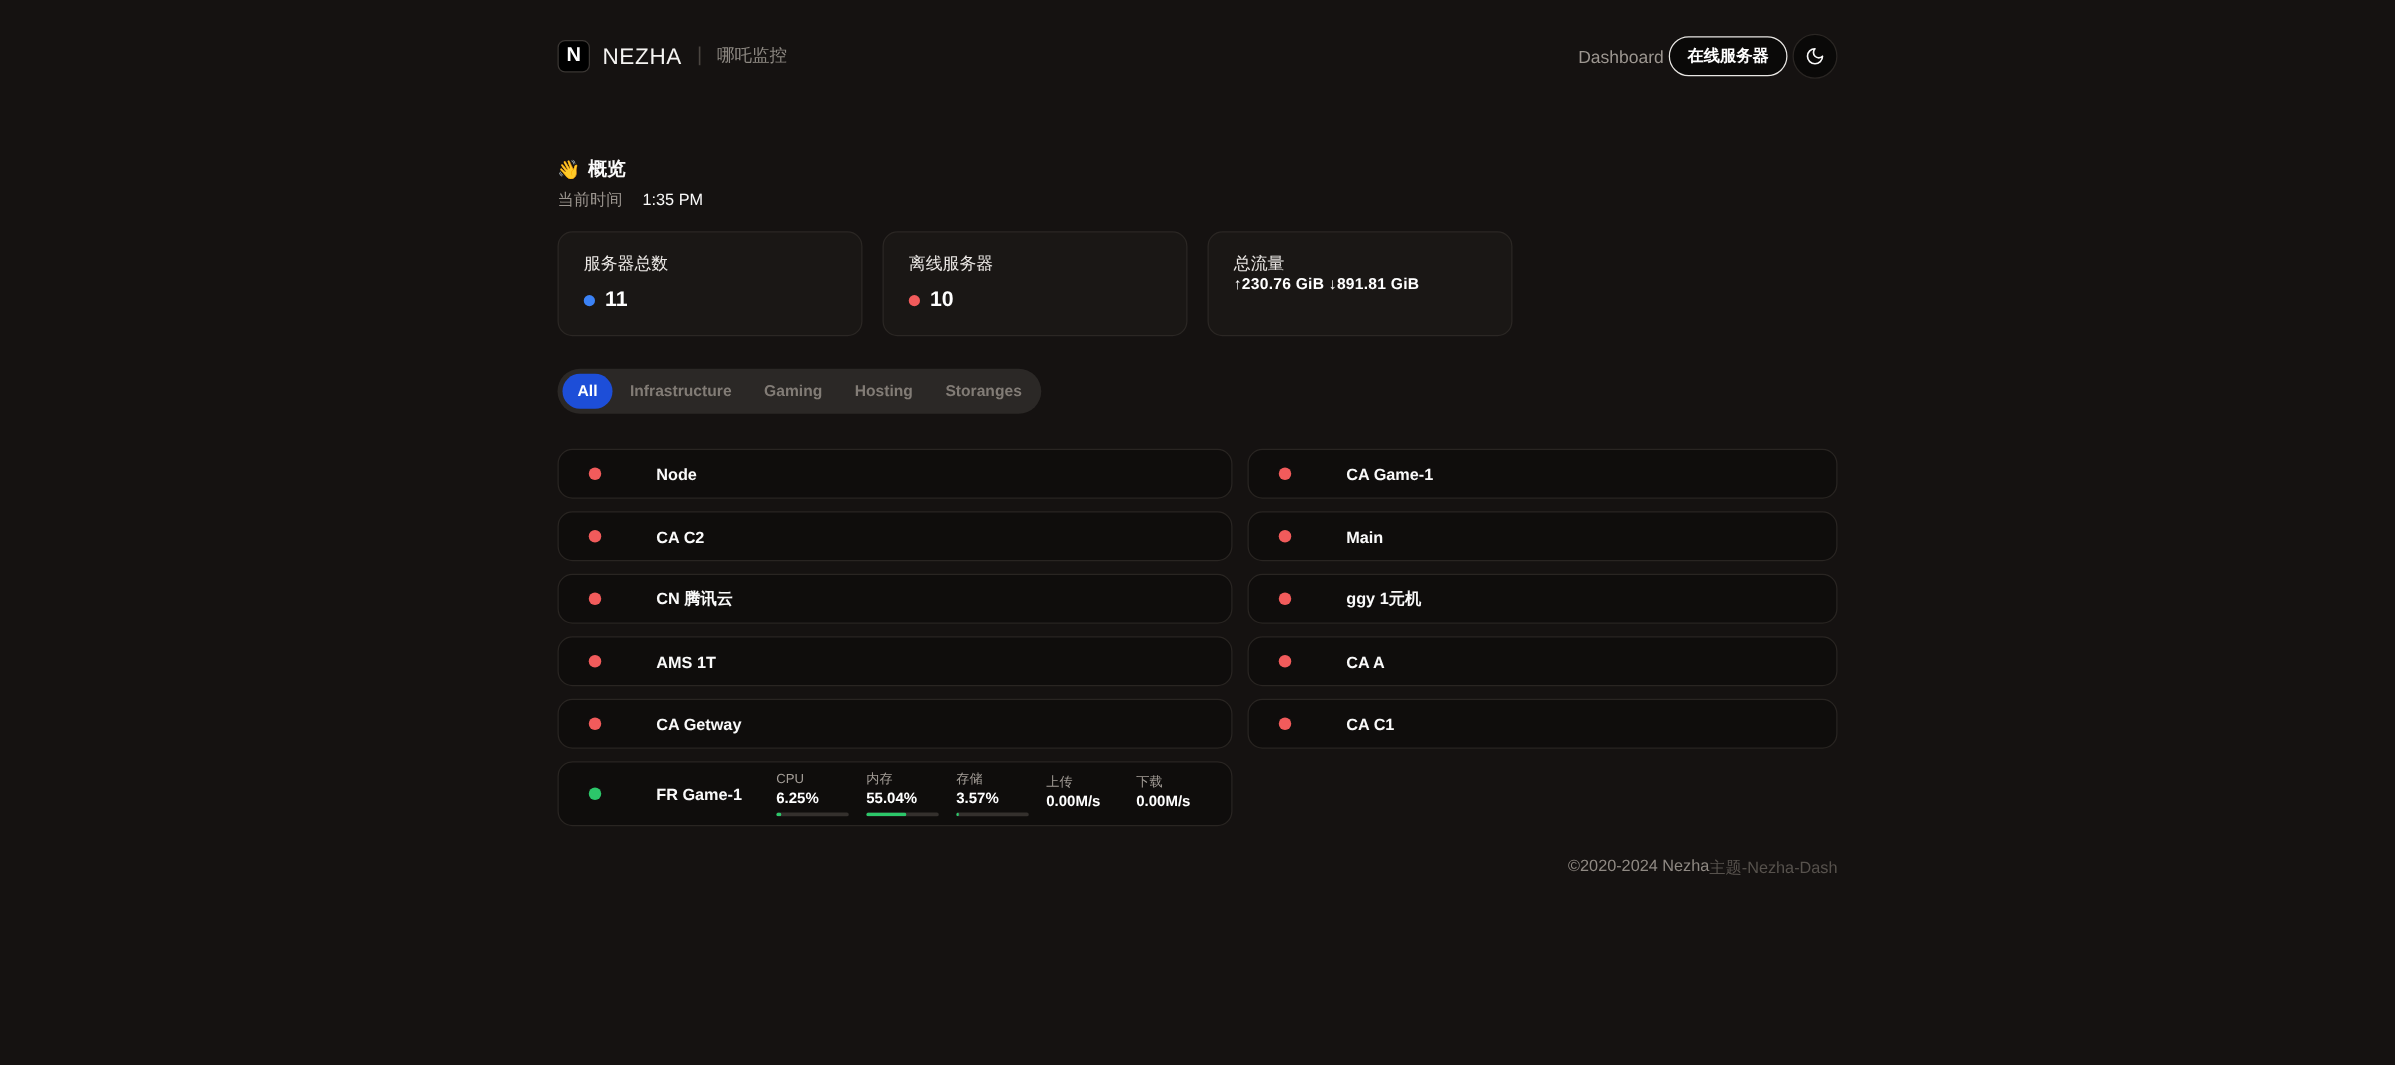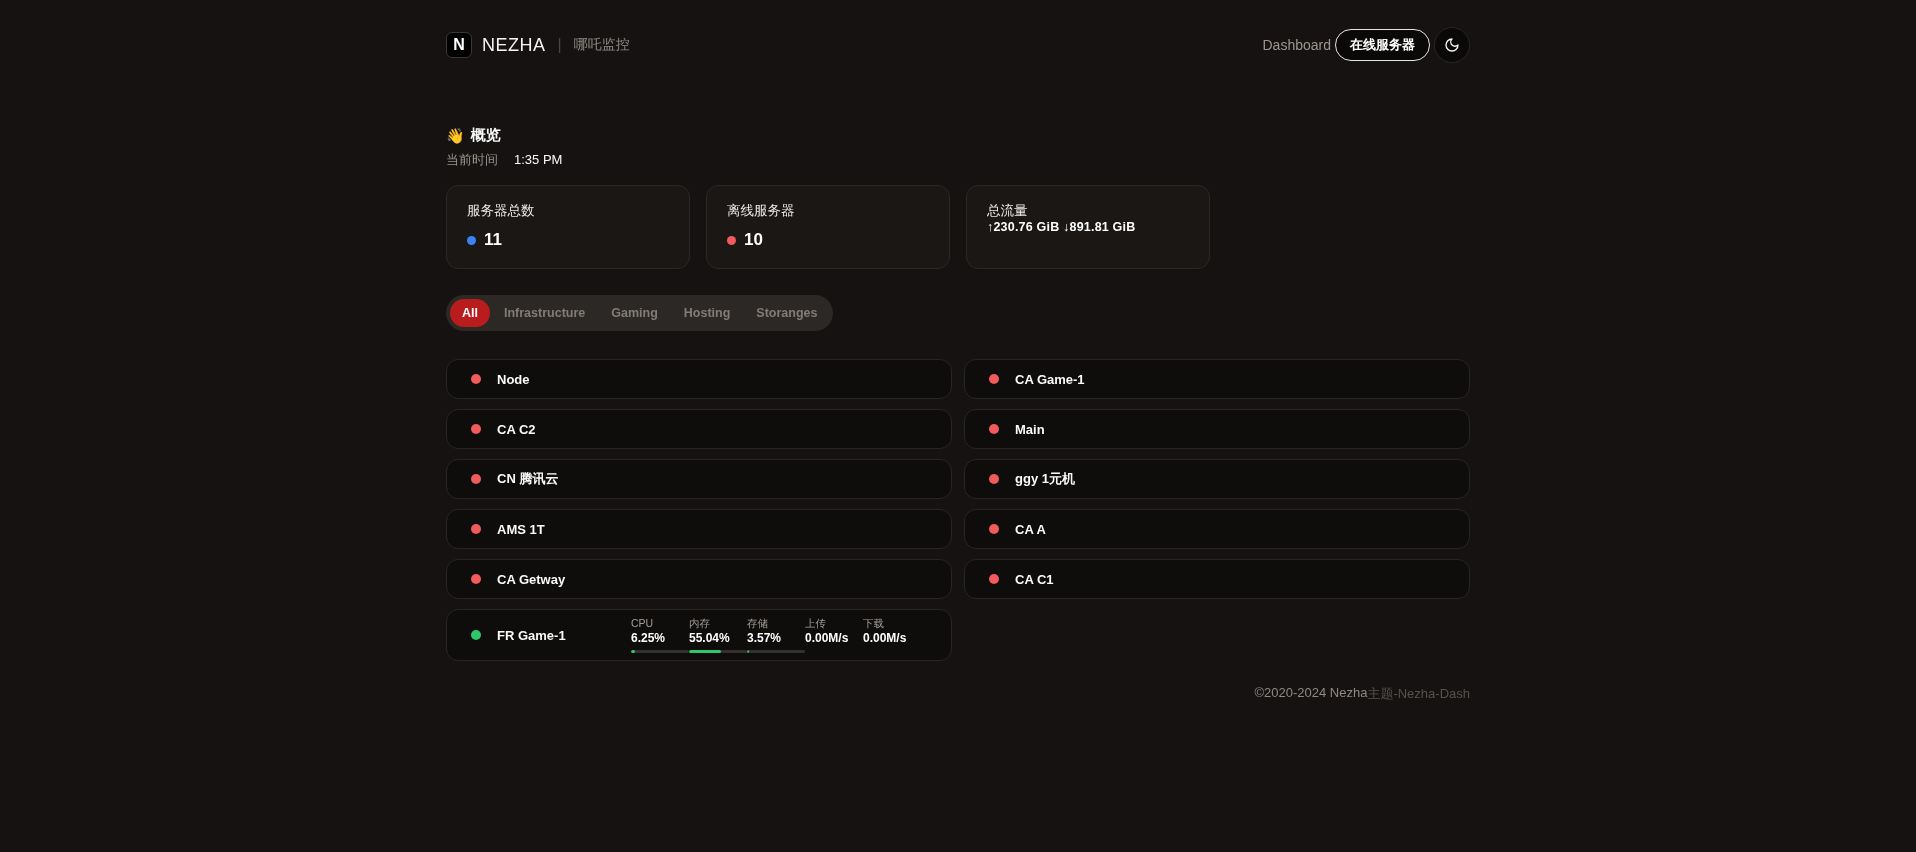--- a/index.html
+++ b/index.html
@@ -67,35 +67,35 @@
   
   .tabs {
     display:inline-flex; align-items:center; gap:2px;
     background:#2b2826; border-radius:999px; padding:4px;
     margin-top:26px;
   }
   .tab {
     font-size:12.5px; font-weight:600; color:#827c76;
     padding:7px 12px; border-radius:999px; cursor:pointer; white-space:nowrap;
   }
-  .tab.active { background:#b91c1c; color:#fff; }
+  .tab.active { background:#1d4ed8; color:#fff; }
 
   
   .server-grid { display:grid; grid-template-columns:1fr 1fr; gap:10px 12px; margin-top:28px; }
   .server-row {
     background:#0f0d0c; border:1px solid #292522; border-radius:12px;
     min-height:40px; display:flex; align-items:center;
     padding:0 18px 0 24px; cursor:pointer;
   }
   .server-row .dot { width:10px; height:10px; border-radius:50%; flex:0 0 auto; }
-  .server-name { font-size:13px; font-weight:700; color:#fafafa; margin-left:16px; }
+  .server-name { font-size:13px; font-weight:700; color:#fafafa; margin-left:44px; }
   .server-row.row-lg { min-height:52px; }
   .row-lg .server-name { width:96px; }
 
-  .metrics { display:flex; margin-left:38px; align-items:flex-start; }
+  .metrics { display:flex; gap:14px; align-items:center; }
   .metric { width:58px; }
   .metric-label { font-size:10.5px; color:#a39d97; line-height:1.2; }
   .metric-value { font-size:12px; font-weight:700; color:#fff; line-height:1.4; }
   .metric-bar { margin-top:3px; height:3px; width:100%; background:#34302d; border-radius:2px; overflow:hidden; }
   .metric-bar-fill { height:100%; background:#2cc76a; border-radius:2px; }
 
   
   .footer { display:flex; justify-content:flex-end; margin-top:24px; font-size:13px; }
   .footer-copy { color:#8f8983; }
   .footer-theme { color:#57524d; }

